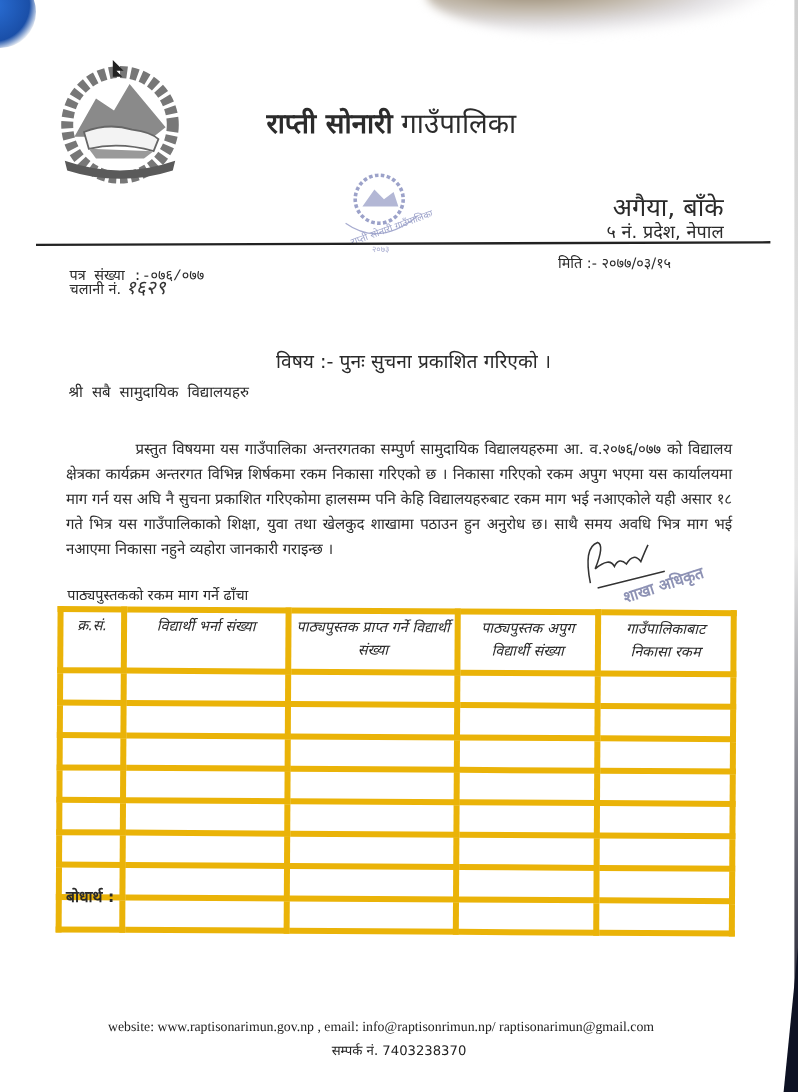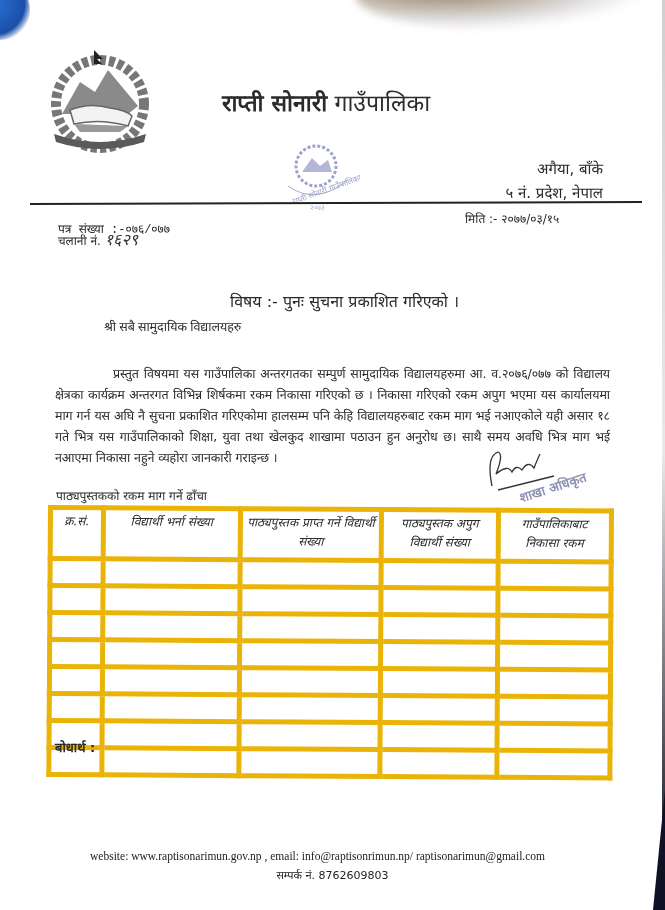--- a/index.html
+++ b/index.html
@@ -37,41 +37,41 @@
       position: absolute; left: 222px; top: 86px; font-size: 23px; color: #2b2b2b;
       font-family: "DejaVu Sans", sans-serif;
     }
     .title1 b { font-weight: bold; }
     .title2 {
       position: absolute; left: 196px; top: 122px; font-size: 23px; color: #2b2b2b;
       font-family: "DejaVu Sans", sans-serif;
     }
     .seal-stamp { position: absolute; left: 280px; top: 140px; width: 80px; height: 80px; opacity: 0.75; }
     .addr1 {
-      position: absolute; right: 62px; top: 158px; font-size: 15px;
+      position: absolute; right: 62px; top: 158px; font-size: 21px;
       font-family: "DejaVu Sans", sans-serif;
     }
     .addr2 {
       position: absolute; right: 62px; top: 182px; font-size: 15px;
       font-family: "DejaVu Sans", sans-serif;
     }
     .rule {
       position: absolute; left: 30px; top: 202px; width: 612px; height: 2px; background: #222;
       transform: rotate(-0.2deg);
     }
     .ref-no { position: absolute; left: 58px; top: 220px; font-size: 12px; font-family: Liberation Mono, monospace; }
     .dispatch { position: absolute; left: 58px; top: 228px; font-size: 12px; font-family: "DejaVu Sans", sans-serif; }
     .dispatch .hand { font-family: "DejaVu Serif", serif; font-style: italic; font-size: 16px; color: #333; }
     .date { position: absolute; left: 465px; top: 210px; font-size: 12px; font-family: "DejaVu Sans", sans-serif; }
 
     .subject {
       position: absolute; left: 230px; top: 290px; font-size: 16px;
       font-family: "DejaVu Sans", sans-serif;
     }
-    .addressee { position: absolute; left: 57px; top: 318px; font-size: 12.5px; font-family: Liberation Serif, serif; margin-left: 47px; }
+    .addressee { position: absolute; left: 57px; top: 318px; font-size: 12.5px; font-family: Liberation Mono, monospace; }
     .body-text {
       position: absolute; left: 55px; top: 363px; width: 555px; font-size: 12.5px; line-height: 21px;
       font-family: "DejaVu Sans", sans-serif; text-align: justify; text-indent: 58px;
       letter-spacing: -0.1px;
     }
     .signature { position: absolute; left: 478px; top: 446px; width: 90px; height: 50px; }
     .sign-stamp {
       position: absolute; left: 518px; top: 478px; font-size: 13px; font-weight: bold; color: #7a7fa8;
       transform: rotate(-18deg); font-family: "DejaVu Sans", sans-serif; opacity: 0.85;
     }
@@ -212,14 +212,14 @@
           <td></td>
           <td></td>
           <td></td>
         </tr>
     </tbody>
   </table>
 
   <div class="cc-head">बोधार्थ :</div>
 
   <div class="footer1">website: www.raptisonarimun.gov.np , email: info@raptisonrimun.np/ raptisonarimun@gmail.com</div>
-  <div class="footer2">सम्पर्क नं. 8762609803</div>
+  <div class="footer2">सम्पर्क नं. 7403238370</div>
 </div>
 
 </body></html>

